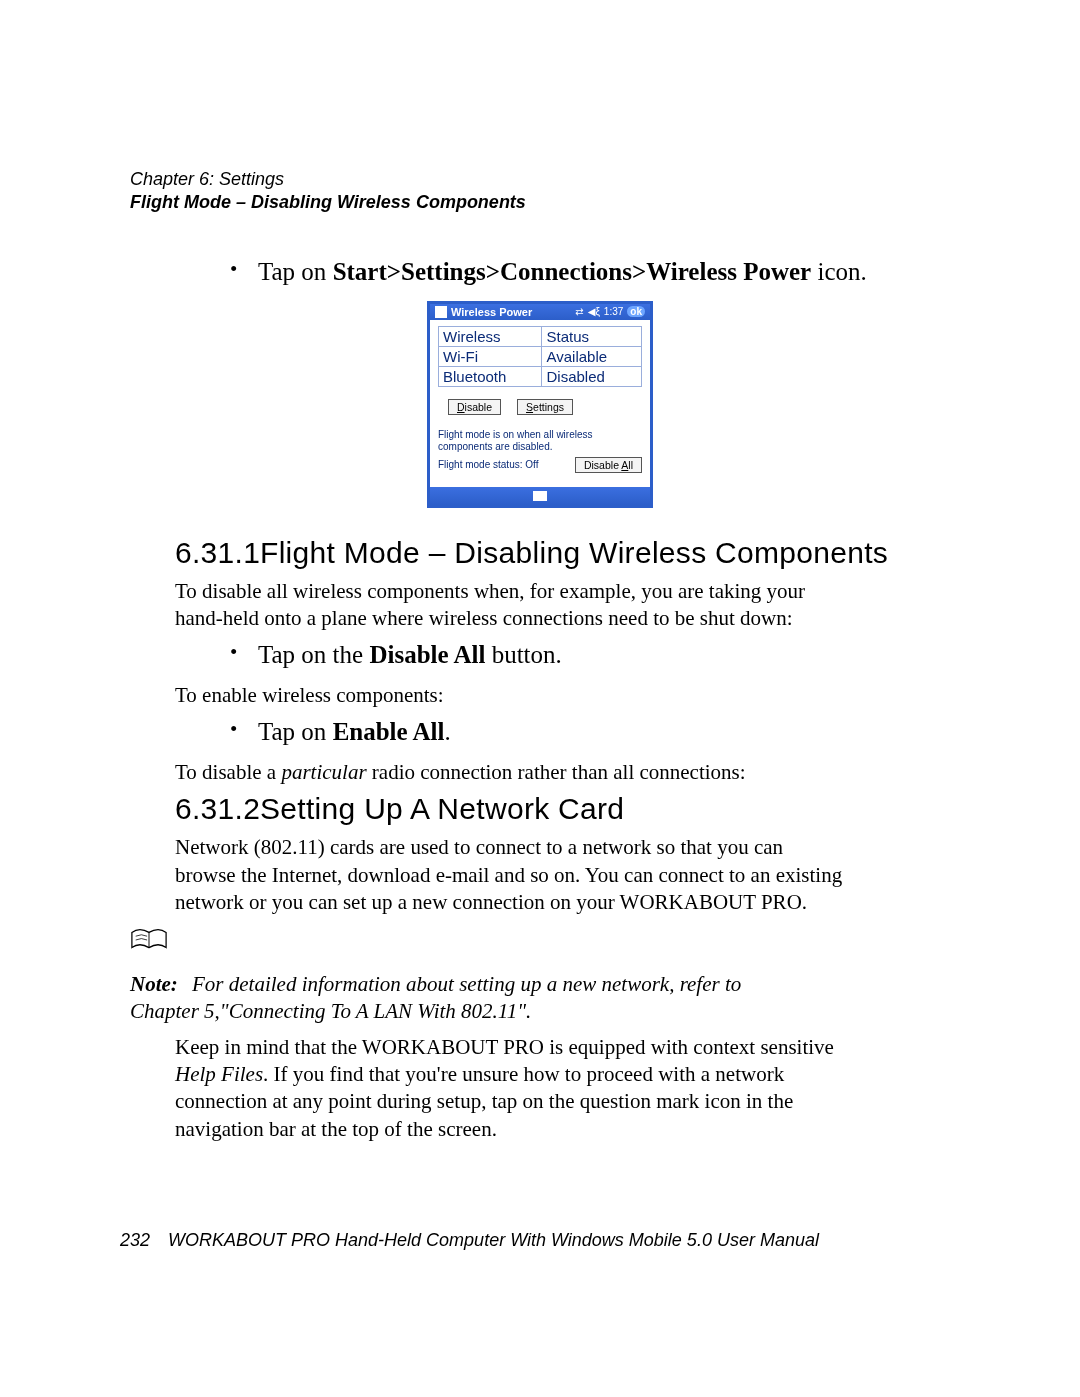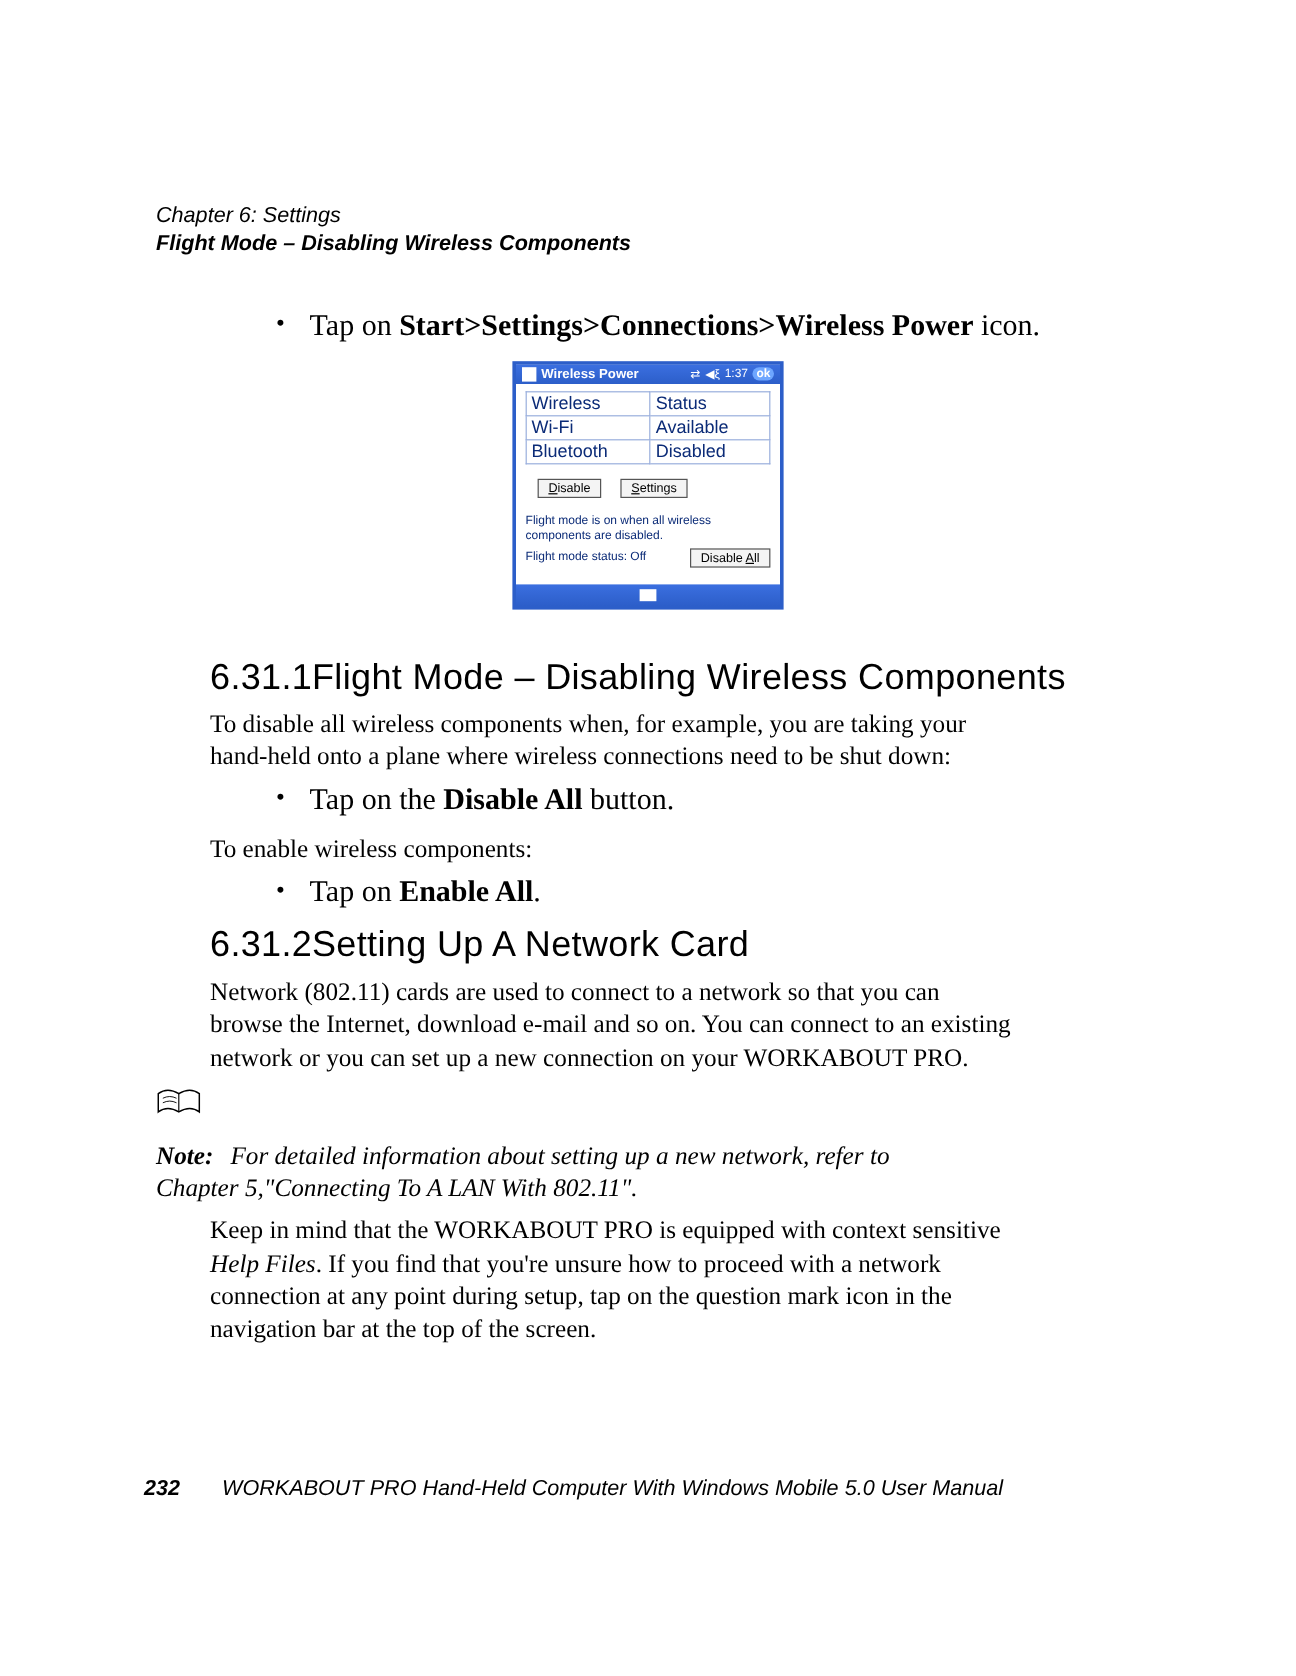--- a/index.html
+++ b/index.html
@@ -50,21 +50,21 @@
   }
   .bullet-list li::before {
     content: "•";
     position: absolute;
     left: 0;
     top: 0;
     font-size: 21px;
   }
   .emb {
     display: block;
-    margin: 12px auto 40px auto;
+    margin: 12px auto 28px auto;
     width: 220px;
     border: 3px solid #2c5ec9;
     background: #fff;
     font-family: Tahoma, Arial, sans-serif;
     font-size: 10.5px;
     color: #0b2b77;
   }
   .emb-title {
     background: linear-gradient(#3b6fe0, #2c5ec9);
     color: #fff;
@@ -200,22 +200,22 @@
   }
   .footer {
     position: absolute;
     left: 120px;
     top: 1230px;
     font-family: Arial, Helvetica, sans-serif;
     font-style: italic;
     font-size: 18px;
   }
   .footer-pg {
-    font-weight: bold;
-    margin-right: 35px;
+    font-weight: normal;
+    margin-right: 18px;
   }
   .book-svg { width: 38px; height: 28px; }
 </style>
 </head>
 <body>
 
 <div class="page">
   <div class="chapter-header">
     <div class="chapter-line">Chapter 6:  Settings</div>
     <div class="chapter-subline">Flight Mode – Disabling Wireless Components</div>
@@ -280,20 +280,23 @@
     <li>
       <span>Tap on the </span><span class="bold">Disable All</span><span> button.</span>
     </li>
   </ul>
   <p class="body">To enable wireless components:</p>
   <ul class="bullet-list">
     <li>
       <span>Tap on </span><span class="bold">Enable All</span><span>.</span>
     </li>
   </ul>
+  <p class="body">
+    <span>To disable a </span><span class="italic">particular</span><span> radio connection rather than all connections:</span>
+  </p>
 
   <h2 class="section">
     <span class="section-num">6.31.2</span><span>Setting Up A Network Card</span>
   </h2>
   <p class="body">Network (802.11) cards are used to connect to a network so that you can browse the Internet, download e-mail and so on. You can connect to an existing network or you can set up a new connection on your WORKABOUT PRO.</p>
 
   <div class="note-block">
     <div class="note-icon">
       <svg class="book-svg" viewBox="0 0 40 28">
         <path d="M2 6 Q10 0 20 6 Q30 0 38 6 L38 22 Q30 16 20 22 Q10 16 2 22 Z" fill="#fff" stroke="#000" stroke-width="1.3"></path>

